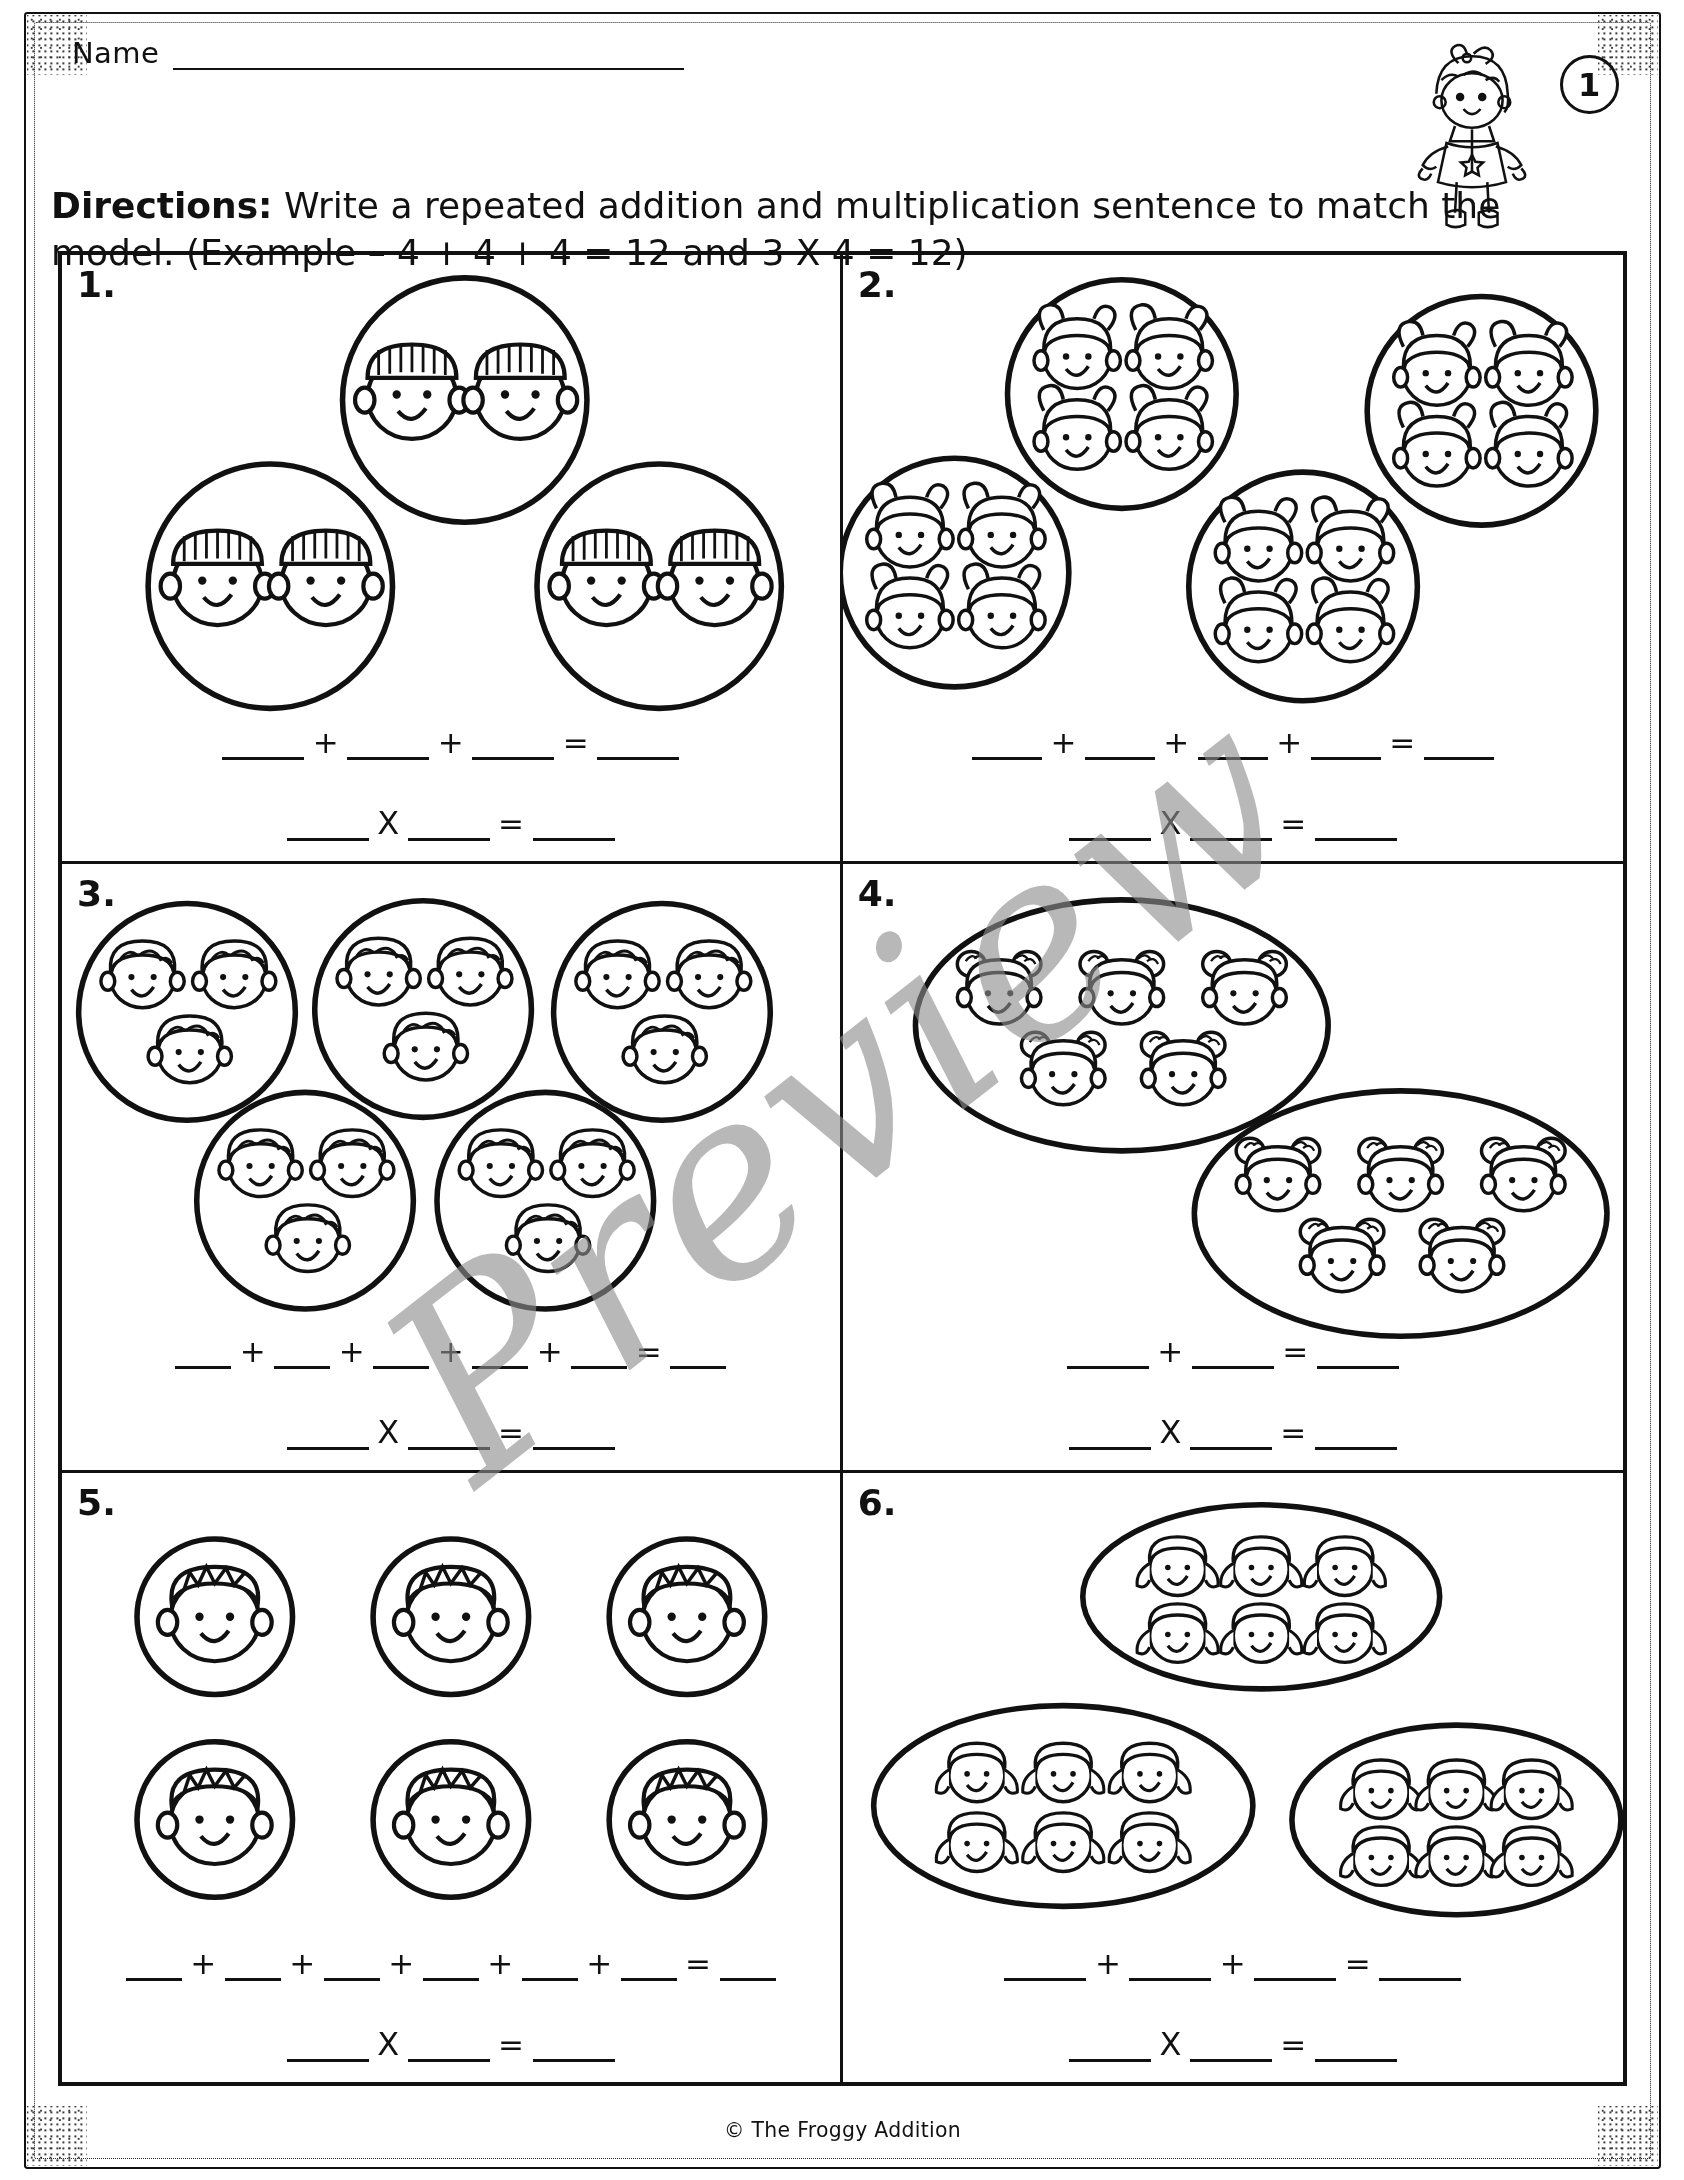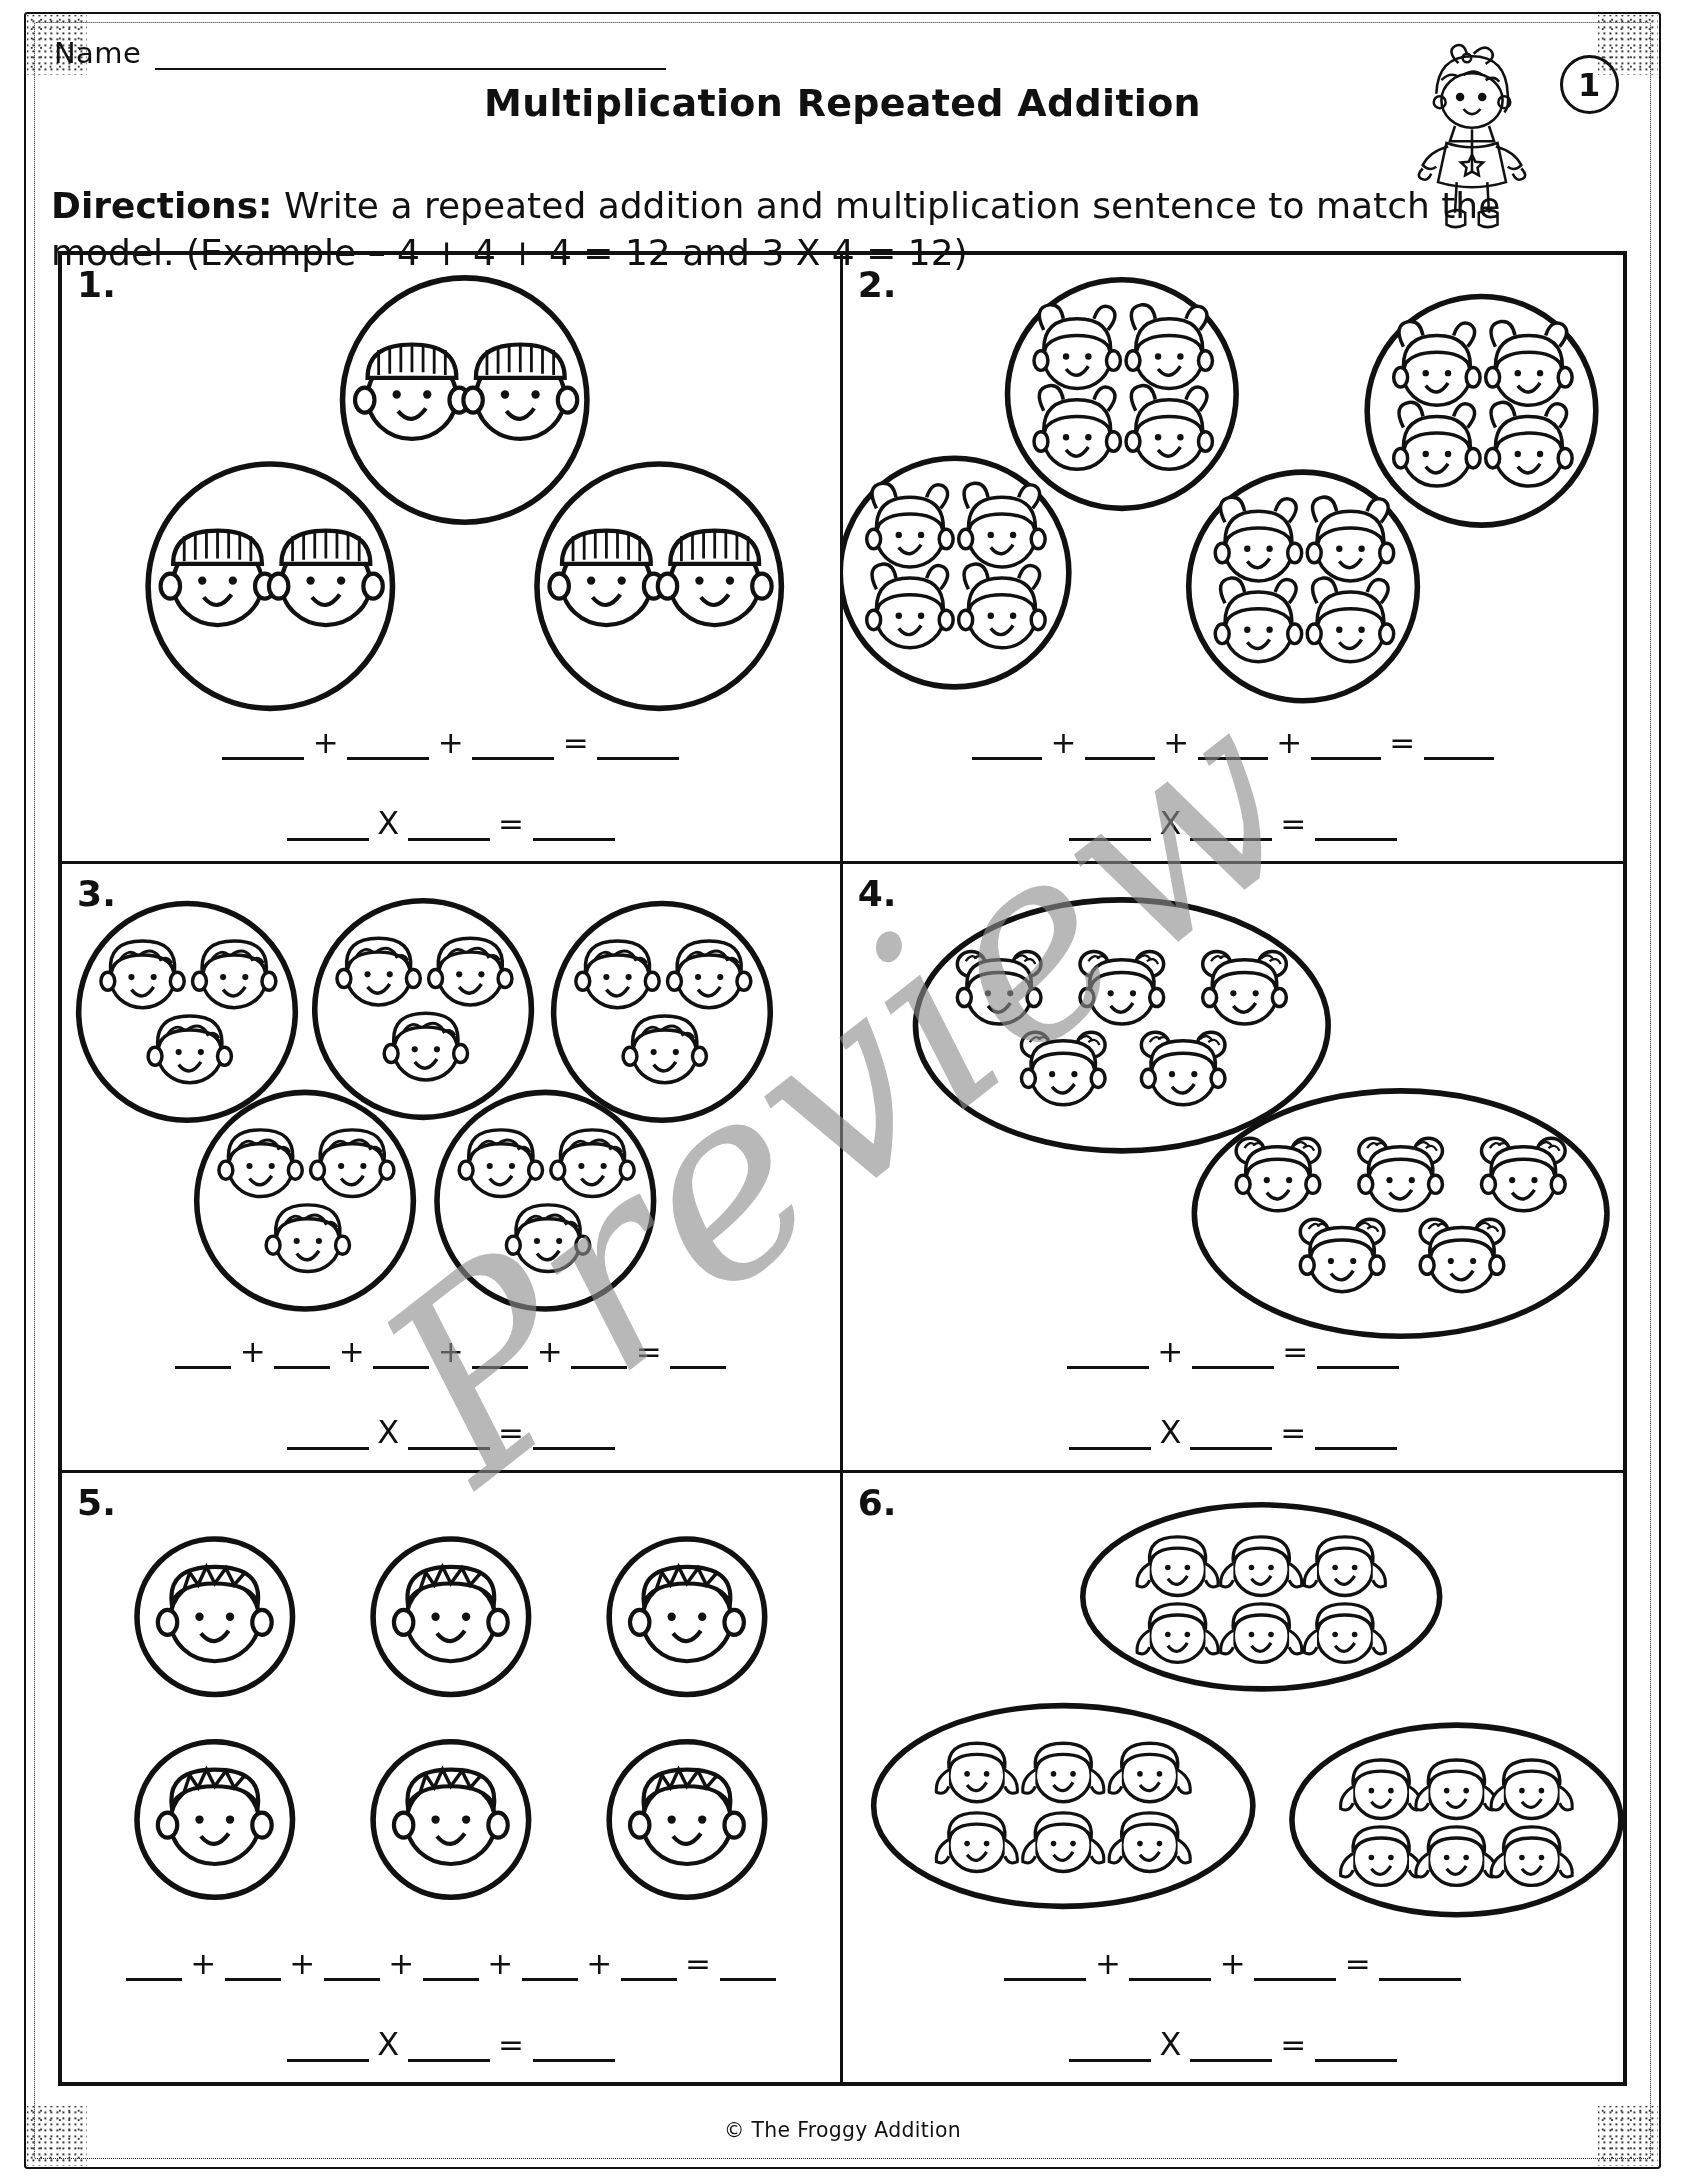--- a/index.html
+++ b/index.html
@@ -50,21 +50,21 @@
   .corner-dots.br { right: 27px; bottom: 15.3px; }
 
   .content {
     position: absolute;
     left: 51px; top: 36px; right: 51px; bottom: 34px;
   }
 
   
   .name-row {
     position: absolute;
-    left: 3px; top: 0;
+    left: 21px; top: 0;
     display: flex;
     align-items: flex-end;
     gap: 13.6px;
   }
   .name-label {
     font-family: "DejaVu Sans", sans-serif;
     font-size: 29px;
     color: #111;
     letter-spacing: 0.4px;
   }
@@ -223,21 +223,20 @@
   <div class="corner-dots br"></div>
 
   <div class="content">
 
     <div class="name-row">
       <div class="name-label">Name</div>
       <div class="name-line"></div>
     </div>
 
     <div class="title">
-      <span>Multiplication Repeated Addition</span>
     </div>
 
     <div class="directions">
       <b>Directions:</b><span> Write a repeated addition and multiplication sentence to match the model. (Example – 4 + 4 + 4 = 12 and 3 X 4 = 12)</span>
     </div>
 
     <div class="kid-clip">
       <svg viewBox="0 0 160 230" fill="none" stroke="#111" stroke-width="3">
 
         <path d="M64 26 q-14 -14 -4 -20 q10 -5 14 9"></path>

